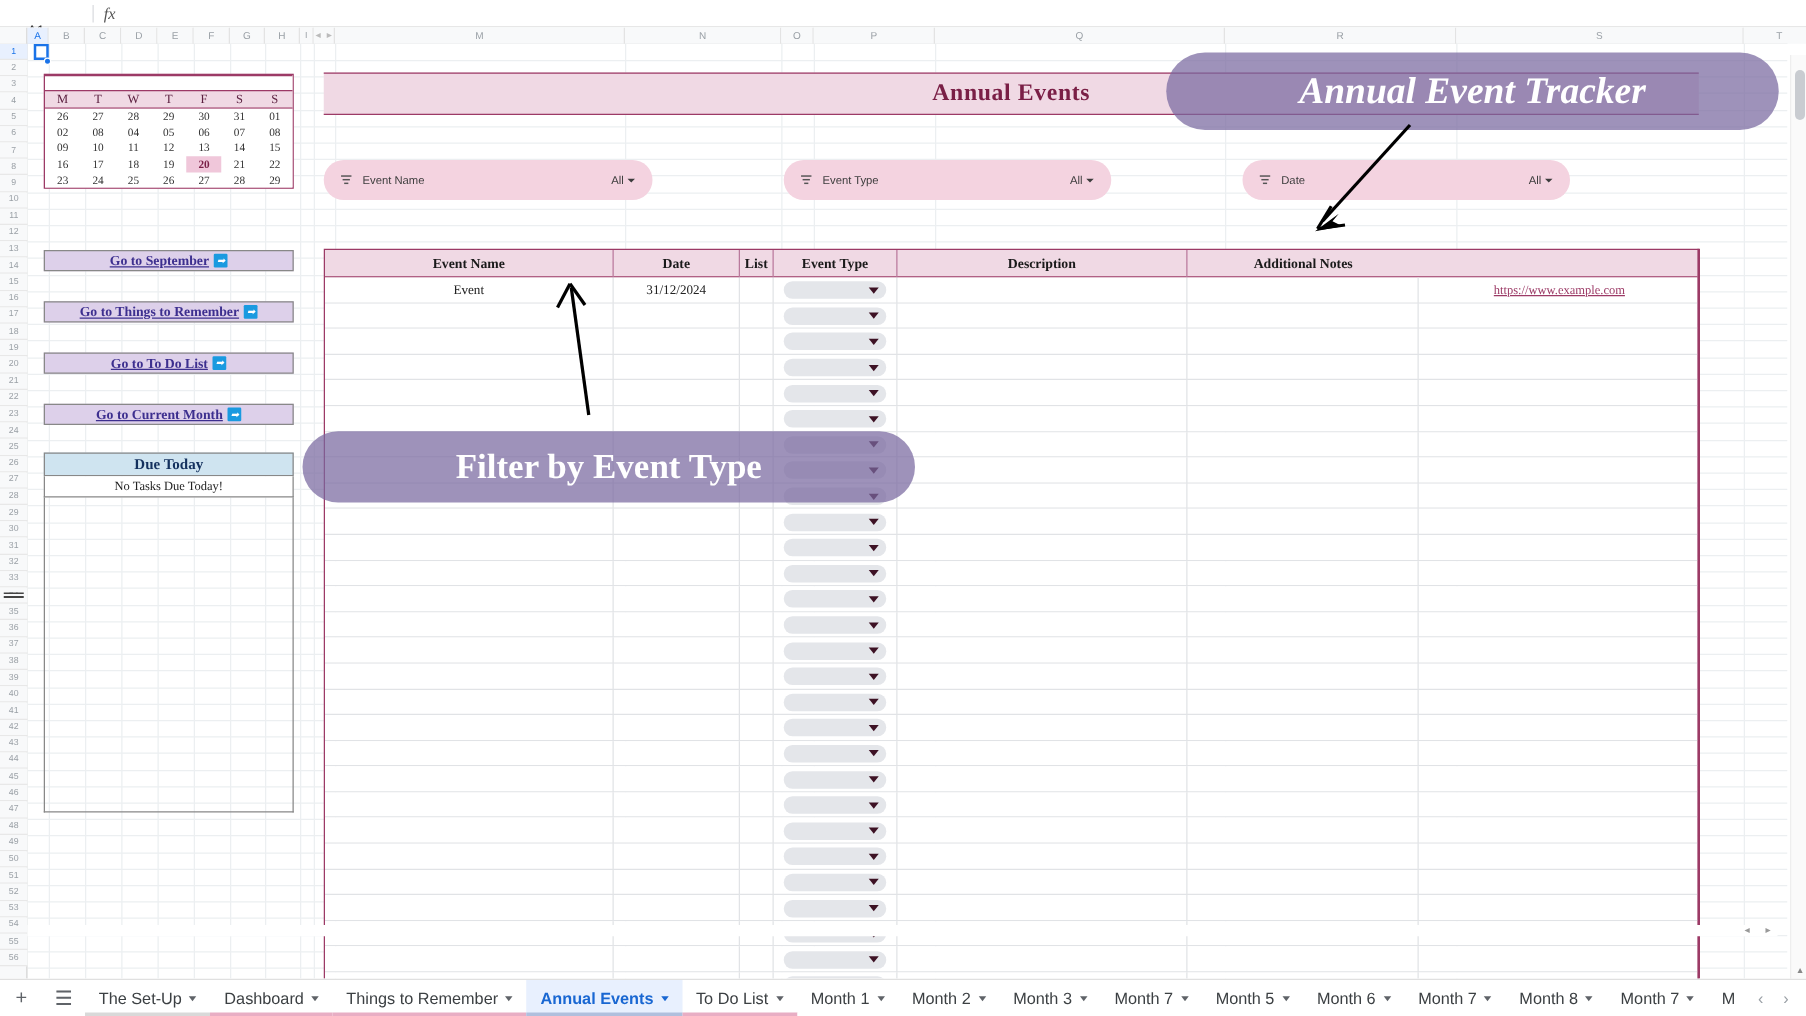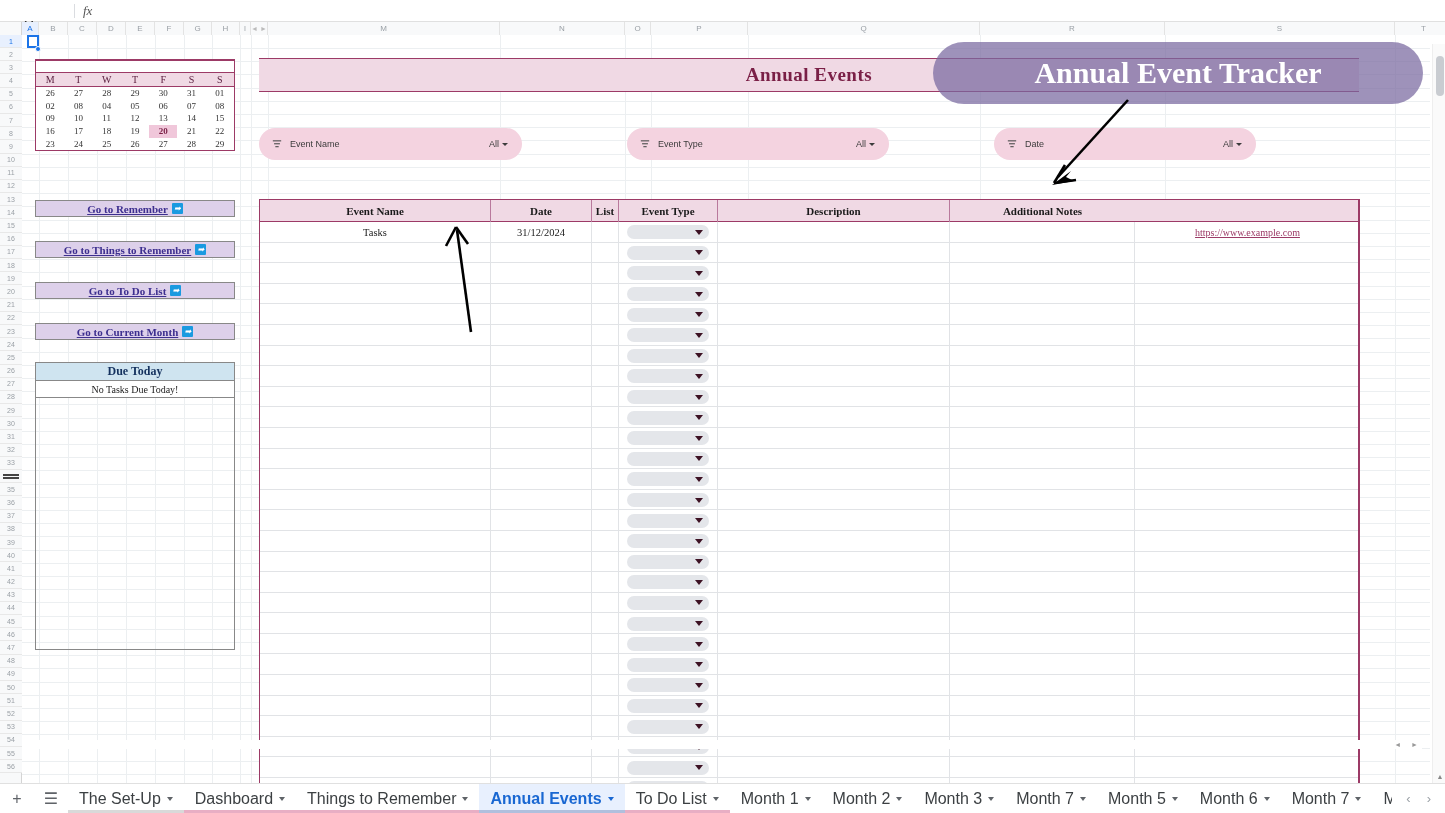--- a/index.html
+++ b/index.html
@@ -209,21 +209,21 @@
 
   
   .pill {
     position: absolute; border-radius: 999px; background: rgba(120,104,160,.72);
     display: flex; align-items: center; justify-content: center; z-index: 8;
   }
   .pill span {
     font-family: "Liberation Serif", serif; font-weight: bold; color: #fff;
   }
   .pill-tracker { left: 933px; top: 42px; width: 490px; height: 62px; }
-  .pill-tracker span { font-size: 30px; }
+  .pill-tracker span { font-size: 30px; font-style: italic; }
   .pill-filter { left: 242px; top: 345px; width: 490px; height: 57px; }
   .pill-filter span { font-size: 28px; }
   .callout-arrow { position: absolute; z-index: 8; }
 
   
   .vscroll-track {
     position: absolute; right: 0; top: 22px; width: 13px; height: 755px;
     background: #fafafa; border-left: 1px solid #eee; z-index: 9;
   }
   .vscroll-thumb {
@@ -243,21 +243,21 @@
     background: #fff; border-top: 1px solid #e0e0e0;
     display: flex; align-items: stretch; z-index: 10;
   }
   .tab-ico {
     width: 34px; display: flex; align-items: center; justify-content: center;
     font-size: 16px; color: #5f6368;
   }
   .tabs-scroller { display: flex; align-items: stretch; overflow: hidden; flex: 1; }
   .tab {
     display: flex; align-items: center; gap: 6px; padding: 0 11px;
-    font-size: 16px; color: #3c4043; position: relative; white-space: nowrap;
+    font-size: 13px; color: #3c4043; position: relative; white-space: nowrap;
   }
   .tab.active { background: #e8f0fe; color: #1967d2; font-weight: bold; }
   .tab .tcaret {
     width: 0; height: 0; border-left: 3.5px solid transparent;
     border-right: 3.5px solid transparent; border-top: 4px solid #5f6368;
   }
   .tab.active .tcaret { border-top-color: #1967d2; }
   .tab .tstripe { position: absolute; left: 0; bottom: 0; width: 100%; height: 3px; }
   .tab-navs { display: flex; align-items: center; gap: 16px; padding: 0 14px; color: #9aa0a6; font-size: 13px; }
 </style>
@@ -491,21 +491,21 @@
               <div>25</div>
               <div>26</div>
               <div>27</div>
               <div>28</div>
               <div>29</div>
             </div>
           </div>
       </div>
 
       <div class="navbtn" style="top:165px">
-        <span class="lbl">Go to Remember</span>
+        <span class="lbl">Go to September</span>
         <i class="arrow-ico">➡</i>
       </div>
       <div class="navbtn" style="top:206px">
         <span class="lbl">Go to Things to Remember</span>
         <i class="arrow-ico">➡</i>
       </div>
       <div class="navbtn" style="top:247px">
         <span class="lbl">Go to To Do List</span>
         <i class="arrow-ico">➡</i>
       </div>
@@ -554,21 +554,21 @@
         <div class="tbl-head" id="tbl-head">
             <div class="th" style="width: 231px;">Event Name</div>
             <div class="th" style="width: 101px;">Date</div>
             <div class="th" style="width: 27px;">List</div>
             <div class="th" style="width: 99px;">Event Type</div>
             <div class="th" style="width: 232px;">Description</div>
             <div class="th" style="width: 185px;">Additional Notes</div>
           </div>
         <div id="tbl-body">
             <div class="tr">
-              <div class="td" style="width: 231px;">Tasks</div>
+              <div class="td" style="width: 231px;">Event</div>
               <div class="td" style="width: 101px;">31/12/2024</div>
               <div class="td" style="width: 27px;"></div>
               <div class="td" style="width: 99px;">
                 <div class="chip">
                   <i class="chip-caret"></i>
                 </div>
               </div>
               <div class="td" style="width: 232px;"></div>
               <div class="td" style="width: 185px;"></div>
               <div class="td" style="width: 225px;">
@@ -937,20 +937,23 @@
     <div class="hscroll-track">
       <div style="margin-left:auto" class="hs-arrow">◄</div>
       <div style="margin-left:10px;margin-right:4px" class="hs-arrow">►</div>
     </div>
   <div class="hidden-marker" style="top: 452.4px;"></div>
     </div>
 
   <div class="pill pill-tracker">
     <span>Annual Event Tracker</span>
   </div>
+  <div class="pill pill-filter">
+    <span>Filter by Event Type</span>
+  </div>
 
   <svg class="callout-arrow" style="left:1040px;top:95px;width:100px;height:95px" viewBox="0 0 100 95">
     <line x1="88" y1="5" x2="18" y2="82" stroke="#000" stroke-width="2.6"></line>
     <polygon points="12,90 31,76 26,82 34,86" fill="#000"></polygon>
     <line x1="14" y1="88" x2="36" y2="85" stroke="#000" stroke-width="2.6"></line>
     <line x1="14" y1="88" x2="25" y2="70" stroke="#000" stroke-width="2.6"></line>
   </svg>
 
   <svg class="callout-arrow" style="left:440px;top:222px;width:45px;height:115px" viewBox="0 0 45 115">
     <line x1="31" y1="110" x2="17" y2="8" stroke="#000" stroke-width="2.6"></line>

